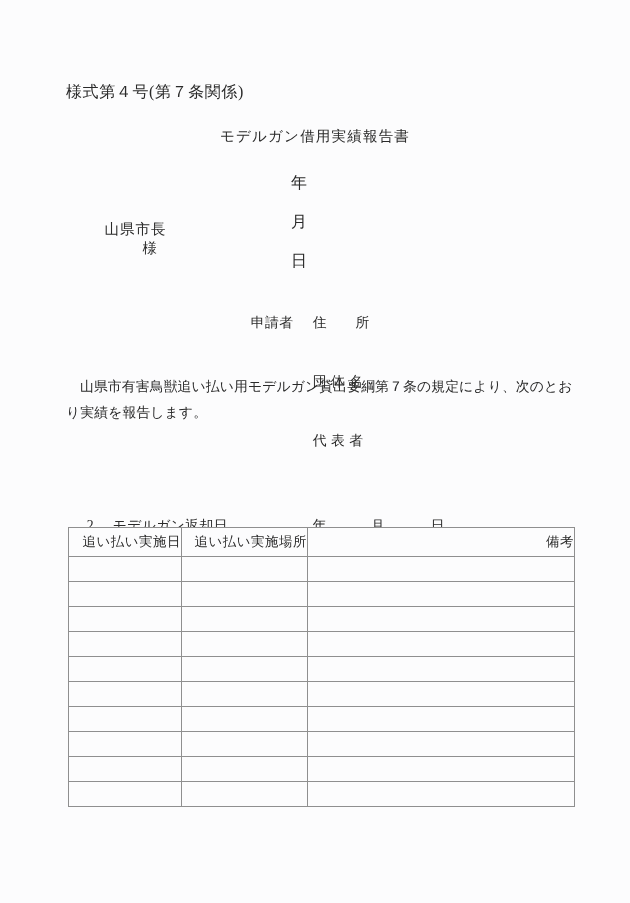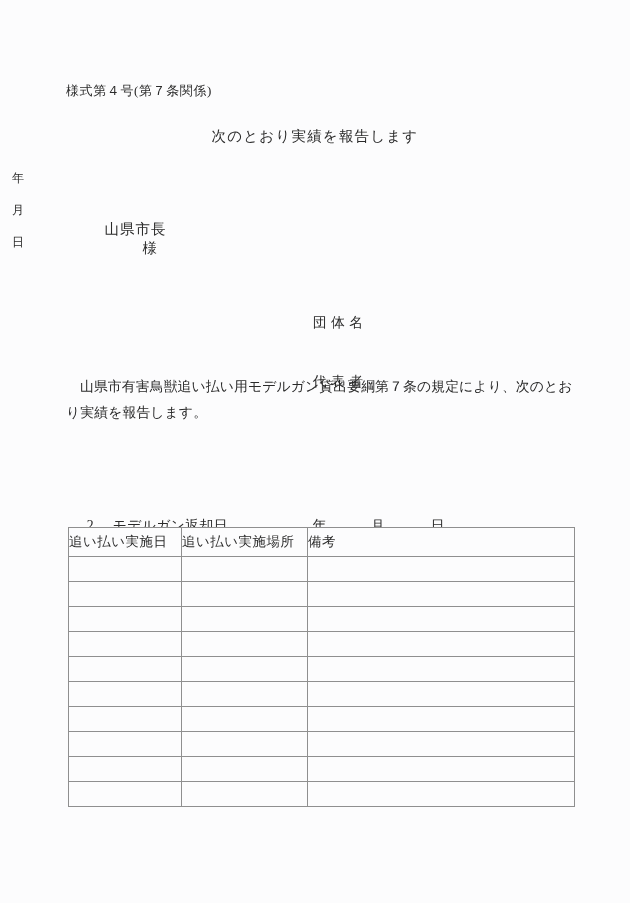--- a/index.html
+++ b/index.html
@@ -21,39 +21,39 @@
     inset: 0;
     background: #fcfcfd;
   }
 
   
   .abs { position: absolute; white-space: pre; }
 
   .form-no {
     left: 66px;
     top: 82px;
-    font-size: 13px;
+    font-size: 16px;
     letter-spacing: 0.6px;
   }
 
   .doc-title {
     left: 0;
     right: 0;
     top: 127px;
     text-align: center;
     font-size: 14.5px;
     letter-spacing: 1.2px;
   }
 
   .date-line {
     left: 0;
     right: 48px;
     top: 155px;
-    text-align: left;
-    font-size: 12px;
+    text-align: center;
+    font-size: 16px;
   }
   .date-line .seg { display: inline-block; }
   .date-line .gap-a { display: inline-block; width: 34px; }
   .date-line .gap-b { display: inline-block; width: 36px; }
 
   .addressee {
     left: 86px;
     top: 203px;
     font-size: 14.5px;
     letter-spacing: 1px;
@@ -123,51 +123,54 @@
   }
   .report-table th,
   .report-table td {
     border: 1px solid #8f8f8f;
     padding: 0;
     background: #fcfcfd;
   }
   .report-table th {
     height: 28px;
     font-weight: normal;
-    text-align: left;
+    text-align: right;
     letter-spacing: 0.6px;
   }
   .report-table td { height: 24px; }
   .col-date  { width: 113px; }
   .col-place { width: 126px; }
   .col-note  { width: 267px; }
 </style>
 </head>
 <body>
 
 <div class="page">
 
   <div class="abs form-no">様式第４号(第７条関係)</div>
 
-  <div class="abs doc-title">次のとおり実績を報告します</div>
+  <div class="abs doc-title">モデルガン借用実績報告書</div>
 
   <div class="abs date-line">
     <span class="seg">年</span>
     <span class="gap-a"></span>
     <span class="seg">月</span>
     <span class="gap-b"></span>
     <span class="seg">日</span>
   </div>
 
   <div class="abs addressee">
     <span>山県市長</span>
     <span class="sama">様</span>
   </div>
 
   <div class="abs applicant">
+    <span class="row">
+      <span class="lbl-applicant">申請者</span><span class="field">住　　所</span>
+    </span>
     <span class="row">
       <span class="lbl-applicant"></span><span class="field">団 体 名</span>
     </span>
     <span class="row">
       <span class="lbl-applicant"></span><span class="field">代 表 者</span>
     </span>
   </div>
 
   <div class="abs body-par">　山県市有害鳥獣追い払い用モデルガン貸出要綱第７条の規定により、次のとおり実績を報告します。</div>
 

